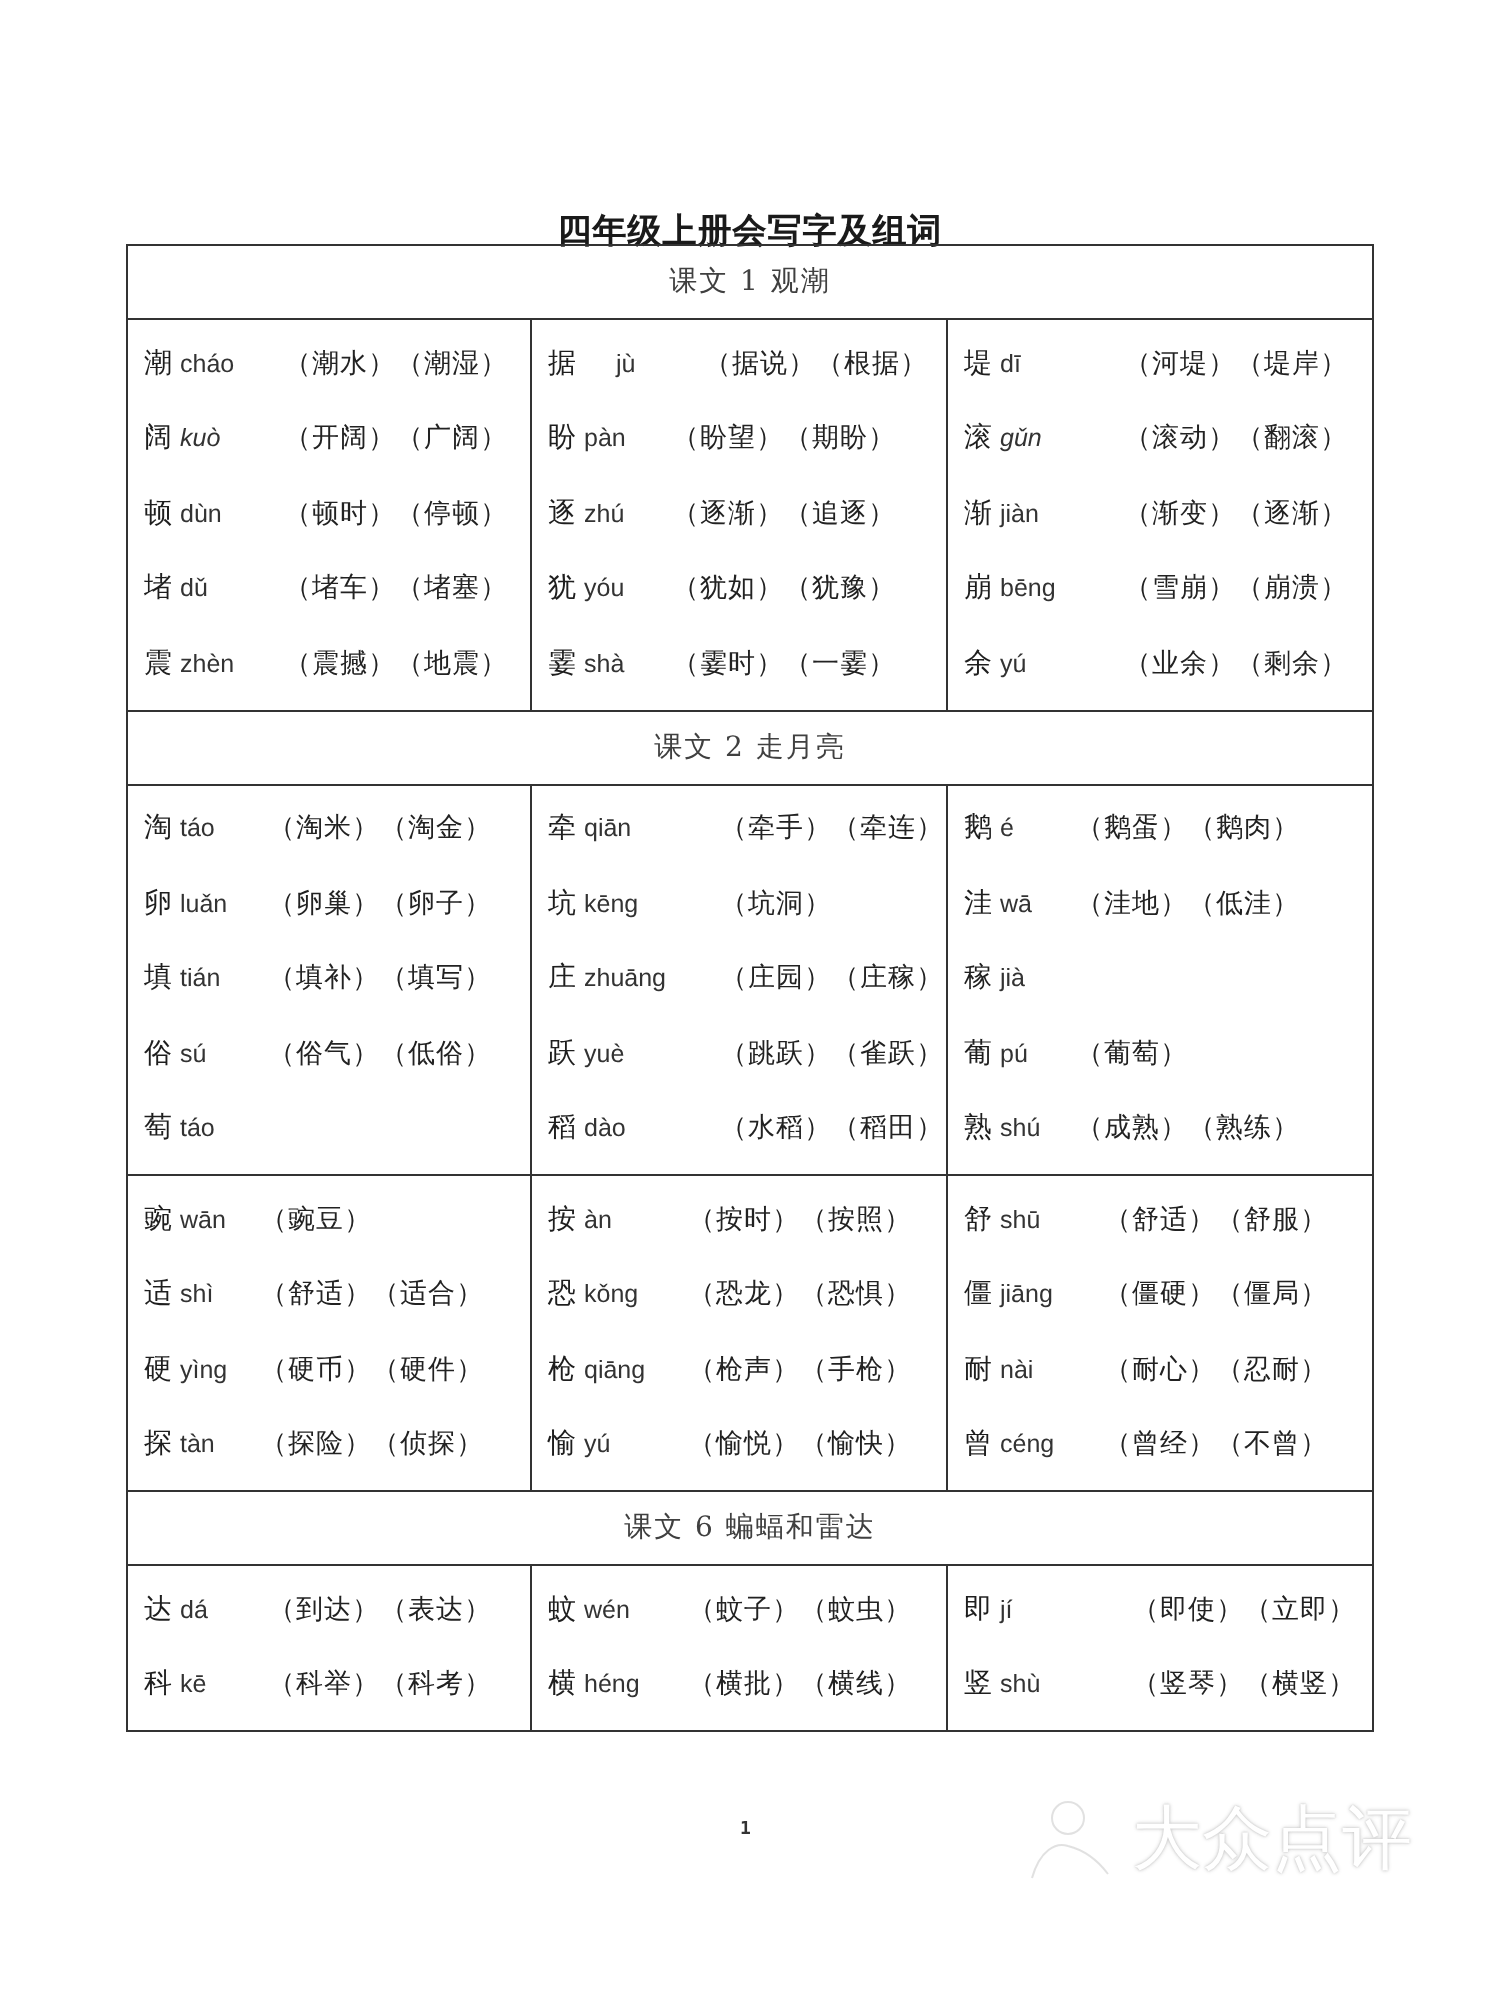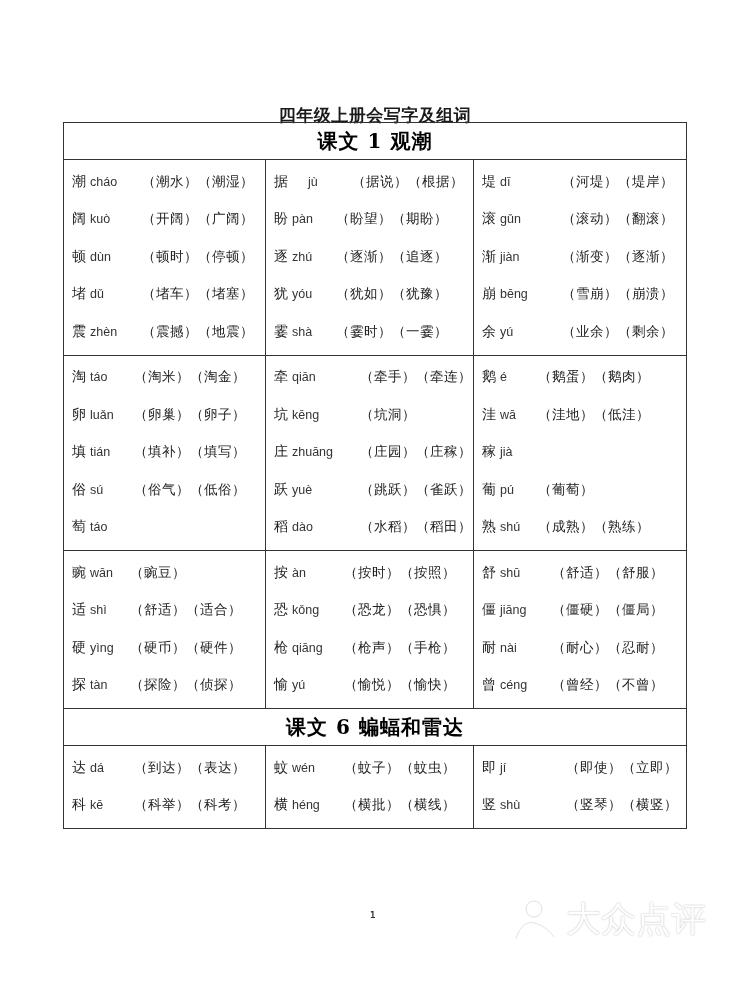--- a/index.html
+++ b/index.html
@@ -36,23 +36,23 @@
     }
     .vocab-table td {
       border: 1px solid #333333;
       padding: 0;
       vertical-align: top;
     }
     .lesson-header td {
       height: 36px;
       text-align: center;
       vertical-align: middle;
-      color: #000000;
-      font-weight: bold;
-      font-size: 20px;
+      color: #404040;
+      font-weight: normal;
+      font-size: 14px;
       letter-spacing: 1px;
       font-family: "DejaVu Serif", serif;
     }
     .col-a { width: 202px; }
     .col-b { width: 208px; }
     .col-c { width: 213px; }
     .cell {
       padding: 3px 0 4px 8px;
     }
     .entry {
@@ -124,21 +124,21 @@
         <tr>
           <td>
             <div class="cell">
               <div class="entry">
                 <span class="char">潮</span>
                 <span class="pinyin" style="width: 52px;">cháo</span>
                 <span class="words">（潮水）（潮湿）</span>
               </div>
               <div class="entry">
                 <span class="char">阔</span>
-                <span class="pinyin" style="width: 52px;">kuò</span>
+                <span class="pinyin" style="width: 52px; font-style: italic;">kuò</span>
                 <span class="words">（开阔）（广阔）</span>
               </div>
               <div class="entry">
                 <span class="char">顿</span>
                 <span class="pinyin" style="width: 52px;">dùn</span>
                 <span class="words">（顿时）（停顿）</span>
               </div>
               <div class="entry">
                 <span class="char">堵</span>
                 <span class="pinyin" style="width: 52px;">dǔ</span>
@@ -182,40 +182,43 @@
           </td>
           <td>
             <div class="cell">
               <div class="entry">
                 <span class="char">堤</span>
                 <span class="pinyin" style="width: 62px;">dī</span>
                 <span class="words">（河堤）（堤岸）</span>
               </div>
               <div class="entry">
                 <span class="char">滚</span>
-                <span class="pinyin" style="width: 62px;">gǔn</span>
+                <span class="pinyin" style="width: 62px; font-style: italic;">gǔn</span>
                 <span class="words">（滚动）（翻滚）</span>
               </div>
               <div class="entry">
                 <span class="char">渐</span>
                 <span class="pinyin" style="width: 62px;">jiàn</span>
                 <span class="words">（渐变）（逐渐）</span>
               </div>
               <div class="entry">
                 <span class="char">崩</span>
                 <span class="pinyin" style="width: 62px;">bēng</span>
                 <span class="words">（雪崩）（崩溃）</span>
               </div>
               <div class="entry">
                 <span class="char">余</span>
                 <span class="pinyin" style="width: 62px;">yú</span>
                 <span class="words">（业余）（剩余）</span>
               </div>
             </div>
           </td>
+        </tr>
+        <tr class="lesson-header">
+          <td colspan="3">课文 2  走月亮</td>
         </tr>
         <tr>
           <td>
             <div class="cell">
               <div class="entry">
                 <span class="char">淘</span>
                 <span class="pinyin" style="width: 44px;">táo</span>
                 <span class="words">（淘米）（淘金）</span>
               </div>
               <div class="entry">

